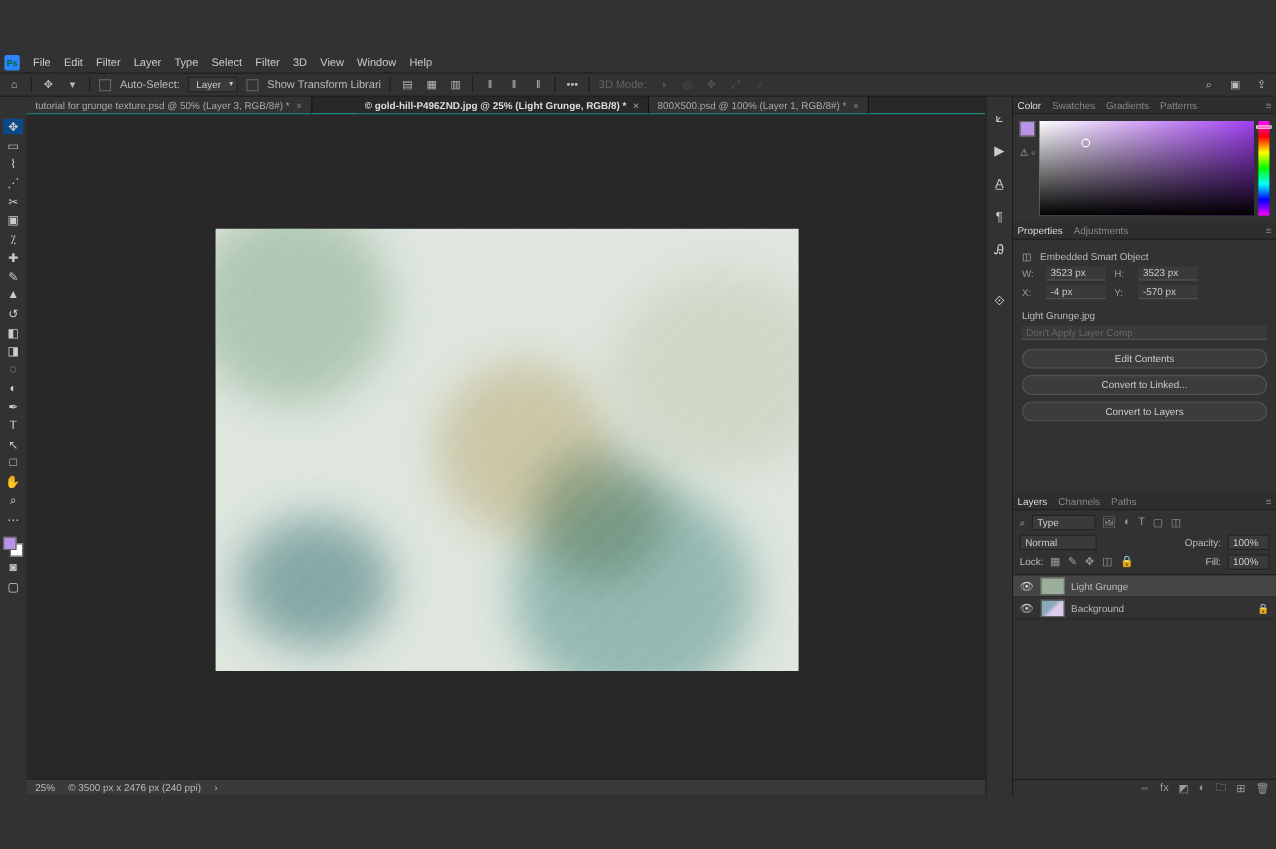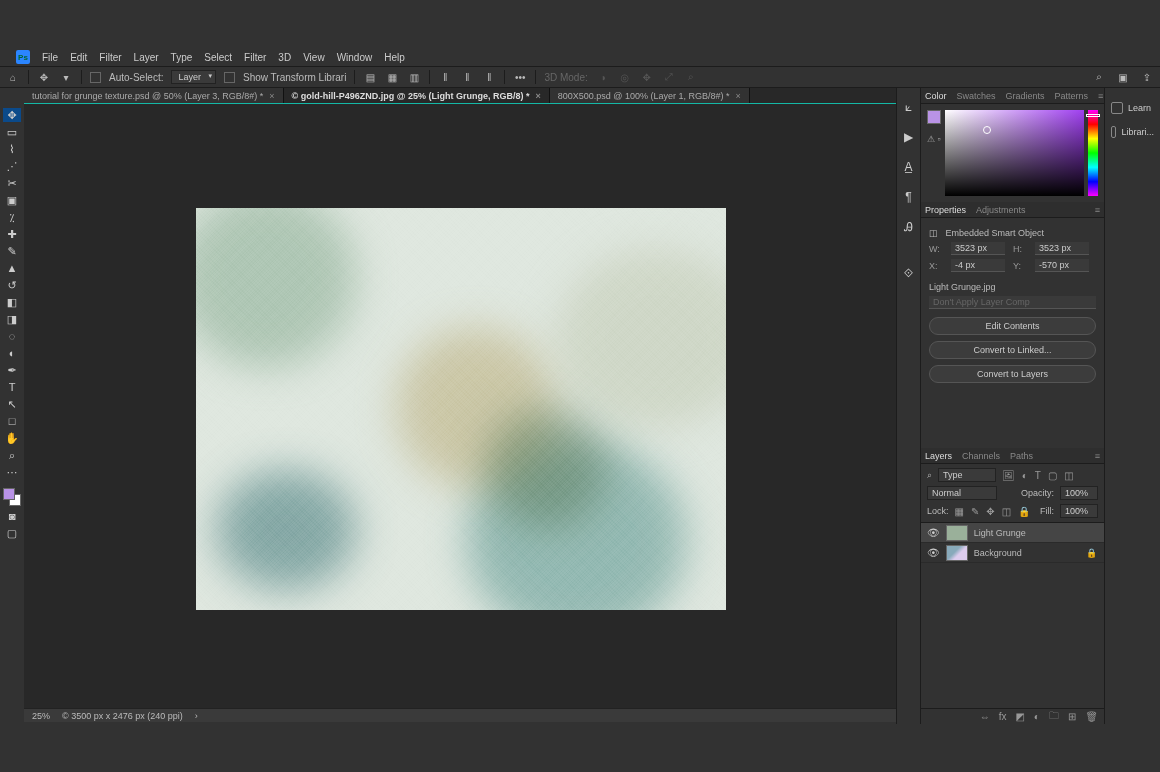--- a/index.html
+++ b/index.html
@@ -1,30 +1,30 @@
 <!DOCTYPE html>
 <html><head>
 <meta charset="utf-8">
 <style>
 * { margin: 0; padding: 0; box-sizing: border-box; font-family: "Segoe UI", Tahoma, sans-serif; }
 body { background: #323232; color: #bbb; font-size: 10px; width: 1160px; height: 772px; overflow: hidden; position: relative; }
 .title-bar { height: 48px; background: #323232; }
-.menu-bar { position: absolute; top: 48px; left: 12px; right: 0; height: 18px; display: flex; align-items: center; padding-left: 4px; background: #323232; }
+.menu-bar { position: absolute; top: 48px; left: 0; right: 0; height: 18px; display: flex; align-items: center; padding-left: 4px; background: #323232; }
 .ps-logo { width: 14px; height: 14px; background: #2b85ff; border-radius: 2px; margin-right: 6px; display: flex; align-items: center; justify-content: center; font-size: 8px; font-weight: bold; color: #063; }
 .menu-bar span { padding: 2px 6px; cursor: default; color: #ccc; }
 .options-bar { position: absolute; top: 66px; left: 0; right: 0; height: 22px; background: #323232; border-top: 1px solid #1c1c1c; border-bottom: 1px solid #1c1c1c; display: flex; align-items: center; padding: 0 6px; gap: 8px; }
 .ob-icon { width: 14px; height: 14px; display: inline-flex; align-items: center; justify-content: center; color: #bbb; }
 .ob-sep { width: 1px; height: 14px; background: #1c1c1c; }
 .ob-check { width: 11px; height: 11px; border: 1px solid #666; display: inline-block; }
 .ob-dropdown { background: #3a3a3a; border: 1px solid #222; padding: 1px 14px 1px 6px; font-size: 9px; color: #ccc; position: relative; }
 .ob-dropdown::after { content: "▾"; position: absolute; right: 3px; font-size: 7px; }
 .right-opts { margin-left: auto; display: flex; gap: 10px; }
 .doc-tabs { position: absolute; top: 88px; left: 24px; right: 264px; height: 16px; background: #282828; display: flex; border-bottom: 1px solid #14b8a6; }
 .doc-tab { padding: 2px 8px; font-size: 9px; color: #aaa; display: flex; align-items: center; gap: 6px; border-right: 1px solid #111; background: #323232; }
-.doc-tab.active { background: #282828; font-weight: bold; color: #ddd; }
+.doc-tab.active { background: #282828; font-weight: bold; color: #ddd; margin-left: 40px; }
 .tab-close { font-size: 9px; color: #888; }
 .tool-bar { position: absolute; top: 104px; left: 0; width: 24px; bottom: 48px; background: #323232; display: flex; flex-direction: column; align-items: center; padding-top: 4px; gap: 3px; }
 .tool { width: 18px; height: 14px; display: flex; align-items: center; justify-content: center; color: #ccc; font-size: 11px; }
 .tool.active { background: #0b4a8a; }
 .tool-swatches { margin-top: 6px; position: relative; width: 18px; height: 18px; }
 .tool-swatches .fg { position: absolute; top: 0; left: 0; width: 12px; height: 12px; background: #b993e6; border: 1px solid #666; }
 .tool-swatches .bg { position: absolute; bottom: 0; right: 0; width: 12px; height: 12px; background: #fff; border: 1px solid #666; }
 .canvas-area { position: absolute; top: 104px; left: 24px; right: 264px; bottom: 58px; background: #282828; }
 .canvas-img { position: absolute; top: 104px; left: 172px; width: 530px; height: 402px; background: #dfe7df; overflow: hidden; }
 .grunge { position: absolute; border-radius: 50%; filter: blur(20px); opacity: 0.5; }
@@ -316,23 +316,13 @@
         <span>fx</span>
         <span>◩</span>
         <span>◐</span>
         <span>🗀</span>
         <span>⊞</span>
         <span>🗑</span>
       </div>
     </div>
   </div>
 
-  <div class="far-right">
-    <div class="fr-item">
-        <span class="fr-icon"></span>
-        <span>Learn</span>
-      </div>
-    <div class="fr-item">
-        <span class="fr-icon"></span>
-        <span>Librari...</span>
-      </div>
-  </div>
 </div>
 
 </body></html>

